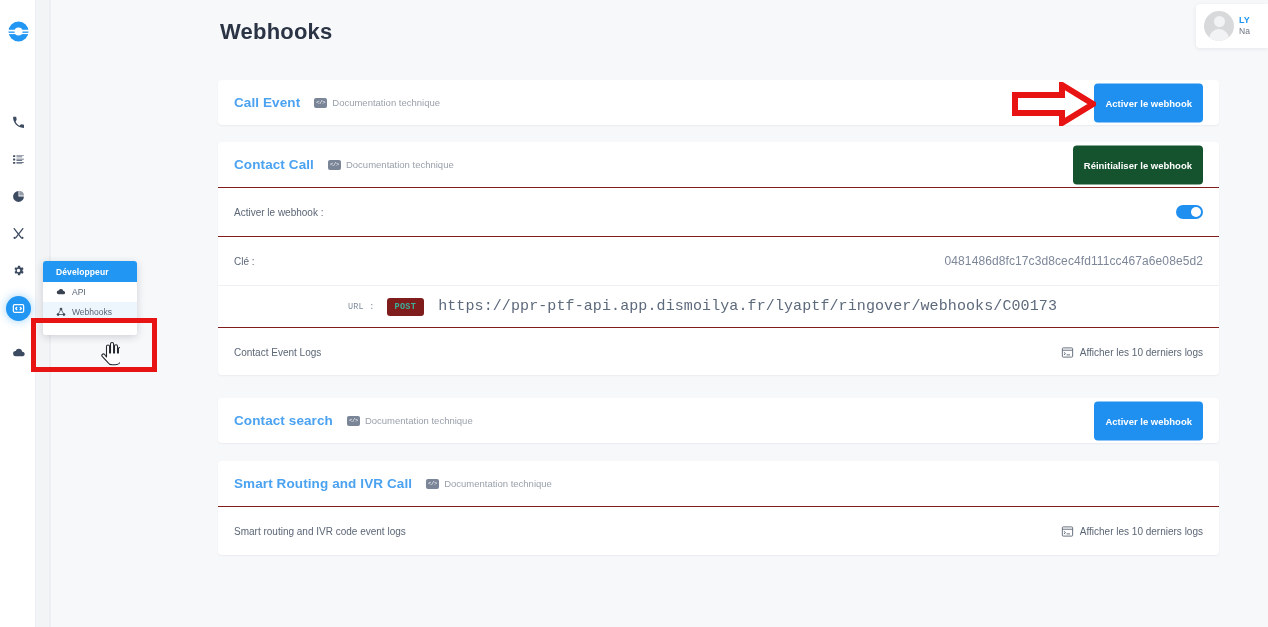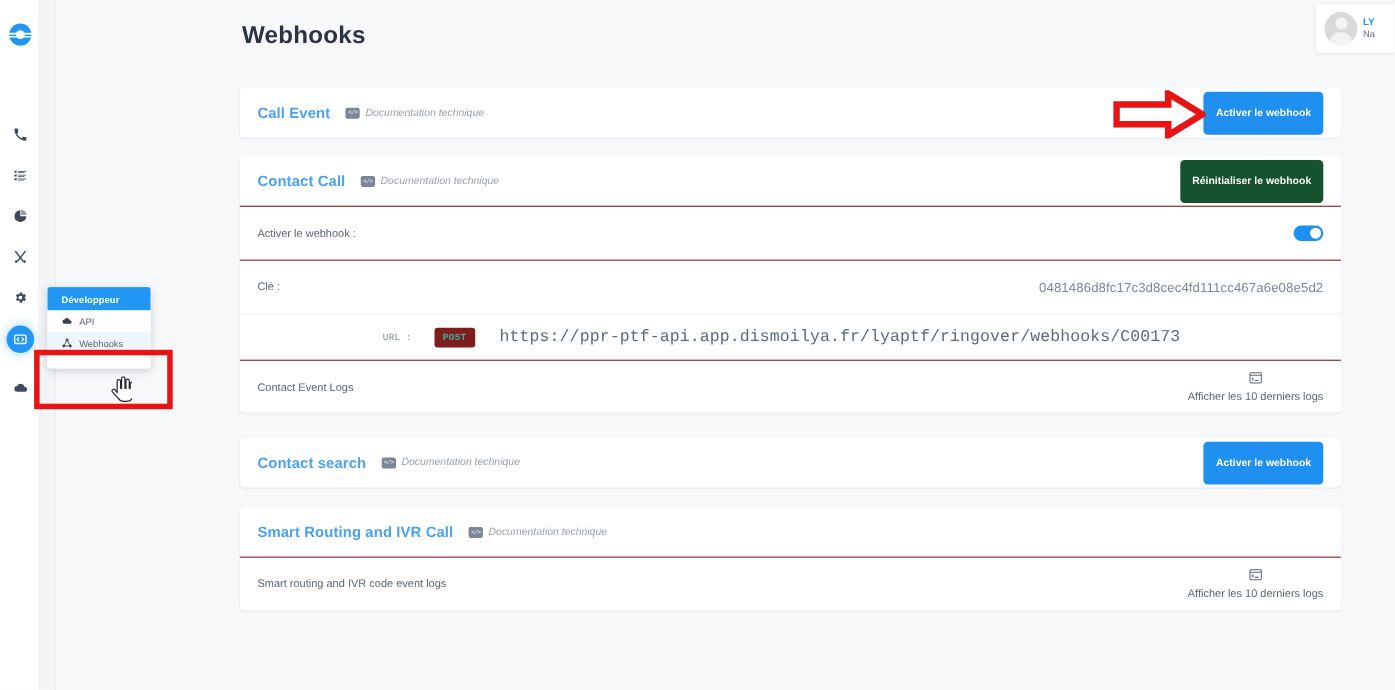--- a/index.html
+++ b/index.html
@@ -157,21 +157,20 @@
     position: relative;
   }
   .card-title {
     font-size: 13.5px; font-weight: bold;
     color: #4ba2f0;
     letter-spacing: .1px;
   }
   .doc-link {
     display: flex; align-items: center; gap: 5px;
     margin-left: 14px;
-    font-style: italic;
   }
   .code-badge {
     width: 13px; height: 10px;
     border-radius: 2px;
     background: #7a8598;
     color: #ffffff;
     font-size: 5.5px;
     font-family: "Liberation Mono", monospace;
     display: flex; align-items: center; justify-content: center;
     letter-spacing: -.3px;
@@ -222,21 +221,21 @@
     position: absolute; right: 2px; top: 2px;
     width: 10px; height: 10px; border-radius: 50%;
     background: #ffffff;
   }
 
   .url-row {
     display: flex; align-items: center;
     height: 42px;
     padding-left: 130px;
     border-top: 1px solid #eef0f3;
-    gap: 8px;
+    gap: 0;
   }
   .url-label {
     font-family: "Liberation Mono", monospace;
     font-size: 8.5px;
     color: #7f8b9b;
     letter-spacing: .2px;
   }
   .method-badge {
     margin-left: 12px;
     background: #7f1d1d;
@@ -253,21 +252,20 @@
     font-family: "Liberation Mono", monospace;
     font-size: 15px;
     color: #5d6a7c;
     letter-spacing: .1px;
   }
 
   .logs-link {
     display: flex; align-items: center; gap: 6px;
     font-size: 10px; color: #5b6676;
     cursor: pointer;
-    flex-direction: column;
   }
   .logs-link svg { display: block; }
 
   
   .arrow-ann {
     position: absolute;
     left: 1012px; top: 82px;
     z-index: 10;
   }
 </style>

